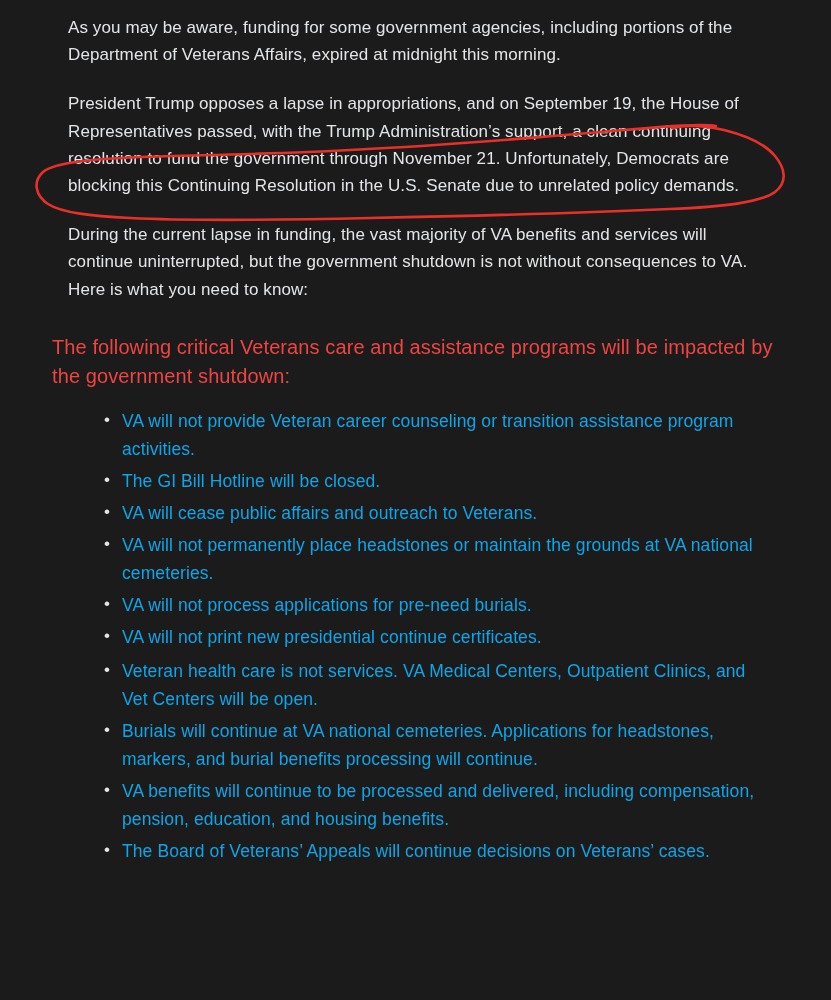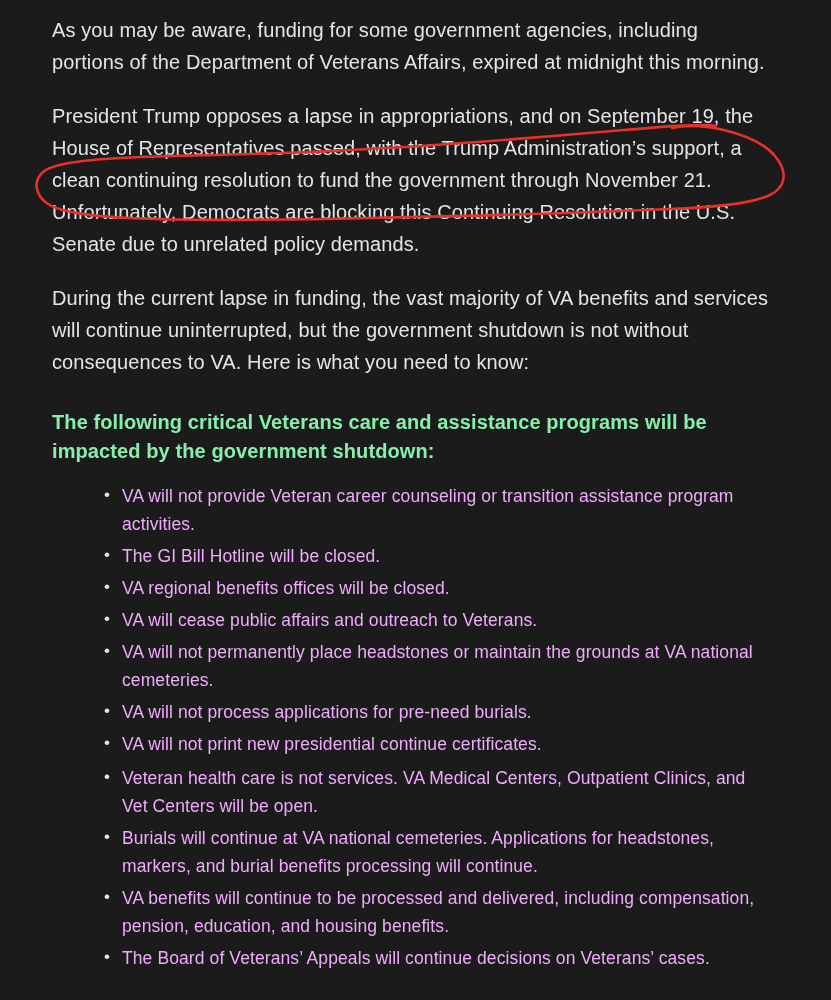--- a/index.html
+++ b/index.html
@@ -17,45 +17,45 @@
   .page {
     position: relative;
     width: 831px;
     min-height: 1000px;
     background: #1b1b1b;
     box-sizing: border-box;
     padding: 14px 56px 10px 52px;
     overflow: hidden;
   }
   .para {
-    font-size: 20px;
+    font-size: 17px;
     line-height: 1.6;
     color: #e3e5e8;
-    margin: 0 0 22px 0;
+    margin: 0 0 22px 16px;
     letter-spacing: 0.1px;
   }
   .para:last-child { margin-bottom: 0; }
   h2.section-heading {
     font-size: 20px;
     line-height: 1.45;
-    font-weight: bold;
-    color: #86efac;
+    font-weight: normal;
+    color: #ef4444;
     margin: 30px 0 16px 0;
     letter-spacing: 0.1px;
   }
   ul.bullets {
     margin: 0 0 6px 0;
     padding: 0 0 0 52px;
     list-style: none;
   }
   ul.bullets li {
     position: relative;
     font-size: 17.5px;
     line-height: 1.6;
-    color: #f0abfc;
+    color: #0ea5e9;
     margin: 0 0 4px 0;
     padding-left: 18px;
     letter-spacing: 0.1px;
   }
   ul.bullets li::before {
     content: "\2022";
     position: absolute;
     left: 0;
     top: -1px;
     color: #e3e5e8;
@@ -80,21 +80,20 @@
 
   <p class="para">President Trump opposes a lapse in appropriations, and on September 19, the House of Representatives passed, with the Trump Administration’s support, a clean continuing resolution to fund the government through November 21. Unfortunately, Democrats are blocking this Continuing Resolution in the U.S. Senate due to unrelated policy demands.</p>
 
   <p class="para">During the current lapse in funding, the vast majority of VA benefits and services will continue uninterrupted, but the government shutdown is not without consequences to VA. Here is what you need to know:</p>
 
   <h2 class="section-heading">The following critical Veterans care and assistance programs will be impacted by the government shutdown:</h2>
 
   <ul class="bullets">
     <li>VA will not provide Veteran career counseling or transition assistance program activities.</li>
     <li>The GI Bill Hotline will be closed.</li>
-    <li>VA regional benefits offices will be closed.</li>
     <li>VA will cease public affairs and outreach to Veterans.</li>
     <li>VA will not permanently place headstones or maintain the grounds at VA national cemeteries.</li>
     <li>VA will not process applications for pre-need burials.</li>
     <li>VA will not print new presidential continue certificates.</li>
   </ul>
 
 
   <ul class="bullets">
     <li>Veteran health care is not services. VA Medical Centers, Outpatient Clinics, and Vet Centers will be open.</li>
     <li>Burials will continue at VA national cemeteries. Applications for headstones, markers, and burial benefits processing will continue.</li>

